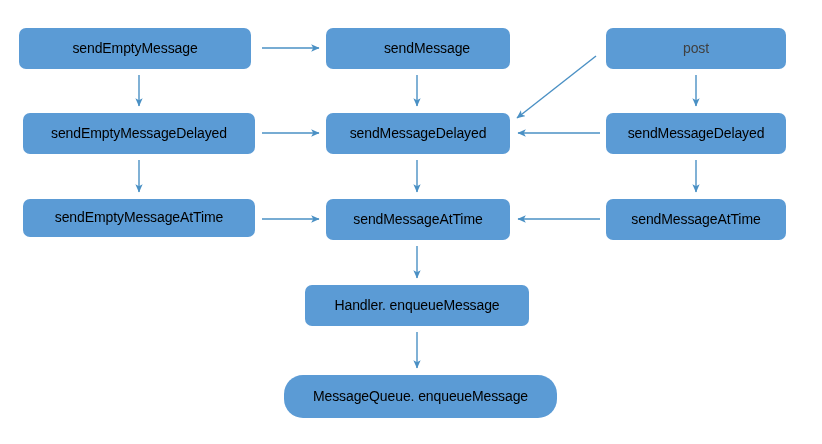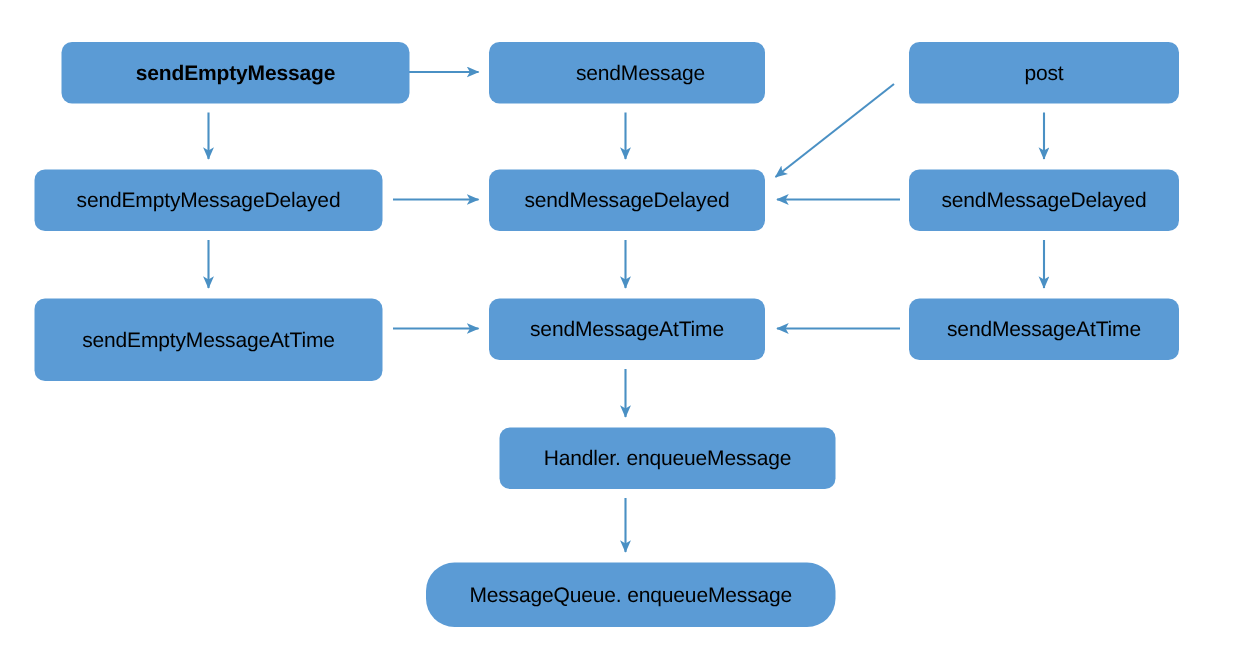--- a/index.html
+++ b/index.html
@@ -65,26 +65,26 @@
         <line x1="417" y1="160" x2="417" y2="192" stroke="#4A90C4" stroke-width="1.4" marker-end="url(#arrowhead)"></line>
         <line x1="696" y1="160" x2="696" y2="192" stroke="#4A90C4" stroke-width="1.4" marker-end="url(#arrowhead)"></line>
         <line x1="262" y1="219" x2="319" y2="219" stroke="#4A90C4" stroke-width="1.4" marker-end="url(#arrowhead)"></line>
         <line x1="600" y1="219" x2="518" y2="219" stroke="#4A90C4" stroke-width="1.4" marker-end="url(#arrowhead)"></line>
         <line x1="417" y1="246" x2="417" y2="278" stroke="#4A90C4" stroke-width="1.4" marker-end="url(#arrowhead)"></line>
         <line x1="417" y1="332" x2="417" y2="368" stroke="#4A90C4" stroke-width="1.4" marker-end="url(#arrowhead)"></line>
       </g>
   </svg>
 
   <div id="nodes-group">
-      <div class="node" style="left: 41px; top: 28px; width: 232px; height: 41px; background: rgb(91, 155, 213); color: rgb(0, 0, 0); border-radius: 7px; font-weight: bold;">sendEmptyMessage</div>
+      <div class="node" style="left: 19px; top: 28px; width: 232px; height: 41px; background: rgb(91, 155, 213); color: rgb(0, 0, 0); border-radius: 7px;">sendEmptyMessage</div>
       <div class="node" style="left: 326px; top: 28px; width: 184px; height: 41px; background: rgb(91, 155, 213); color: rgb(0, 0, 0); border-radius: 7px; padding-left: 18px;">sendMessage</div>
-      <div class="node" style="left: 606px; top: 28px; width: 180px; height: 41px; background: rgb(91, 155, 213); color: #000000; border-radius: 7px;">post</div>
+      <div class="node" style="left: 606px; top: 28px; width: 180px; height: 41px; background: rgb(91, 155, 213); color: #404040; border-radius: 7px;">post</div>
       <div class="node" style="left: 23px; top: 113px; width: 232px; height: 41px; background: rgb(91, 155, 213); color: #000000; border-radius: 7px;">sendEmptyMessageDelayed</div>
       <div class="node" style="left: 326px; top: 113px; width: 184px; height: 41px; background: rgb(91, 155, 213); color: rgb(0, 0, 0); border-radius: 7px;">sendMessageDelayed</div>
       <div class="node" style="left: 606px; top: 113px; width: 180px; height: 41px; background: rgb(91, 155, 213); color: rgb(0, 0, 0); border-radius: 7px;">sendMessageDelayed</div>
-      <div class="node" style="left: 23px; top: 199px; width: 232px; height: 55px; background: rgb(91, 155, 213); color: rgb(0, 0, 0); border-radius: 7px;">sendEmptyMessageAtTime</div>
+      <div class="node" style="left: 23px; top: 199px; width: 232px; height: 38px; background: rgb(91, 155, 213); color: rgb(0, 0, 0); border-radius: 7px;">sendEmptyMessageAtTime</div>
       <div class="node" style="left: 326px; top: 199px; width: 184px; height: 41px; background: rgb(91, 155, 213); color: rgb(0, 0, 0); border-radius: 7px;">sendMessageAtTime</div>
       <div class="node" style="left: 606px; top: 199px; width: 180px; height: 41px; background: rgb(91, 155, 213); color: rgb(0, 0, 0); border-radius: 7px;">sendMessageAtTime</div>
-      <div class="node" style="left: 305px; top: 285px; width: 224px; height: 41px; background: rgb(91, 155, 213); color: rgb(0, 0, 0); border-radius: 7px; margin-left: 28px;">Handler. enqueueMessage</div>
+      <div class="node" style="left: 305px; top: 285px; width: 224px; height: 41px; background: rgb(91, 155, 213); color: rgb(0, 0, 0); border-radius: 7px;">Handler. enqueueMessage</div>
       <div class="node" style="left: 284px; top: 375px; width: 273px; height: 43px; background: rgb(91, 155, 213); color: rgb(0, 0, 0); border-radius: 19px;">MessageQueue. enqueueMessage</div>
     </div>
 
 </div>
 
 </body></html>

